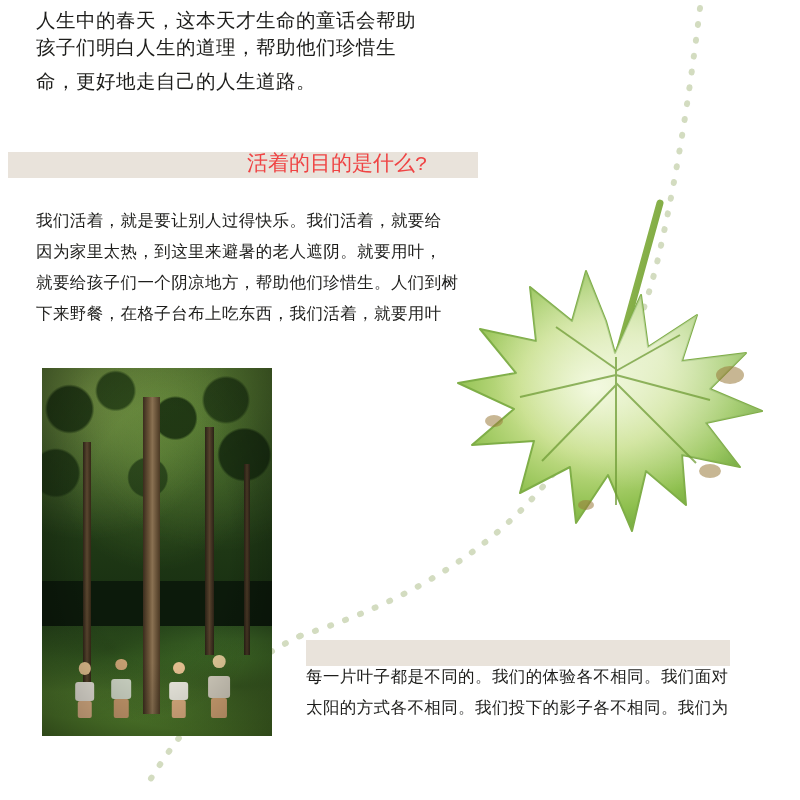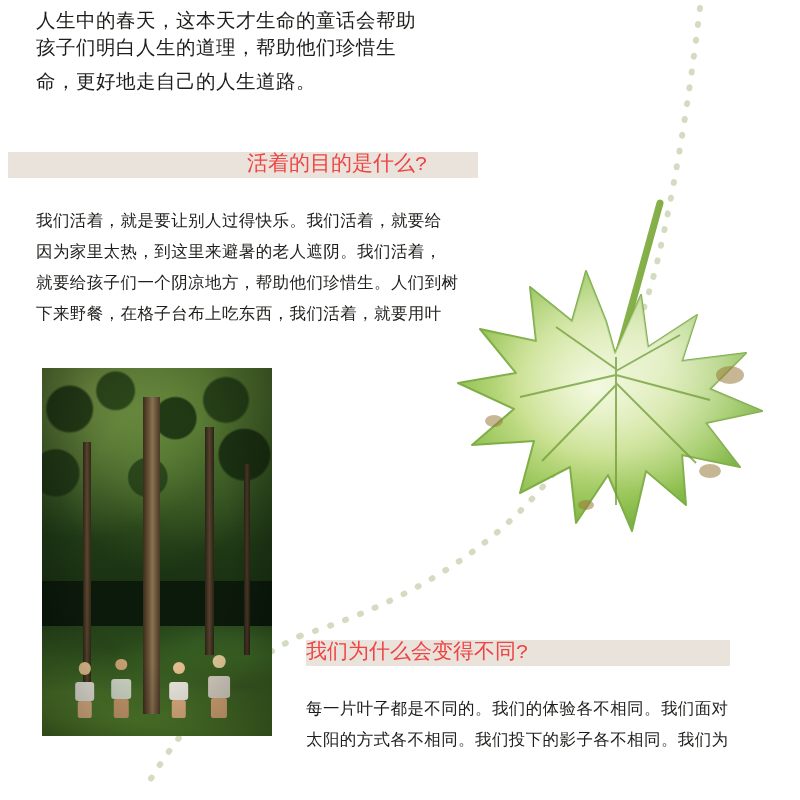--- a/index.html
+++ b/index.html
@@ -78,21 +78,21 @@
     letter-spacing: 0.4px;
   }
   #par1 {
     left: 20px;
     top: 206px;
     width: 460px;
     margin-left: 16px;
   }
   #par2 {
     left: 306px;
-    top: 694px;
+    top: 662px;
     width: 430px;
     height: 100px;
     overflow: hidden;
   }
   .body-par .line { white-space: nowrap; }
 
   
   .dots-svg {
     position: absolute;
     left: 0;
@@ -200,21 +200,21 @@
     <div class="line clipped">人生中的春天，这本天才生命的童话会帮助</div>
     <div class="line">孩子们明白人生的道理，帮助他们珍惜生</div>
     <div class="line">命，更好地走自己的人生道路。</div>
   </div>
 
   <div class="heading-bar" id="heading1-bar"></div>
   <div class="heading-text" id="heading1-text">活着的目的是什么?</div>
 
   <div class="body-par" id="par1">
     <div class="line">我们活着，就是要让别人过得快乐。我们活着，就要给</div>
-    <div class="line">因为家里太热，到这里来避暑的老人遮阴。我们活着，</div>
+    <div class="line">因为家里太热，到这里来避暑的老人遮阴。就要用叶，</div>
     <div class="line">就要给孩子们一个阴凉地方，帮助他们珍惜生。人们到树</div>
     <div class="line">下来野餐，在格子台布上吃东西，我们活着，就要用叶</div>
   </div>
 
   <svg id="leaf" viewBox="0 0 380 420">
     <defs>
       <radialGradient id="lg1" cx="45%" cy="45%" r="65%">
         <stop offset="0%" stop-color="#eef7d4"></stop>
         <stop offset="38%" stop-color="#c9e08e"></stop>
         <stop offset="72%" stop-color="#8fc04f"></stop>
@@ -296,20 +296,19 @@
         <div class="head" style="top:0;width:55%;padding-bottom:55%;background:#e8cf9c;"></div>
         <div class="body" style="top:33%;width:95%;height:36%;background:#d9d3c4;"></div>
         <div class="legs" style="top:69%;width:70%;height:31%;background:#d8a877;"></div>
       </div>
 
       <div class="ph-vignette"></div>
     </div>
   </div>
 
   <div class="heading-bar" id="heading2-bar"></div>
-  <div class="heading-text" id="heading2-text">我们为什么会变得不同?</div>
 
   <div class="body-par" id="par2">
     <div class="line">每一片叶子都是不同的。我们的体验各不相同。我们面对</div>
     <div class="line">太阳的方式各不相同。我们投下的影子各不相同。我们为</div>
   </div>
 
 </div>
 
 </body></html>

